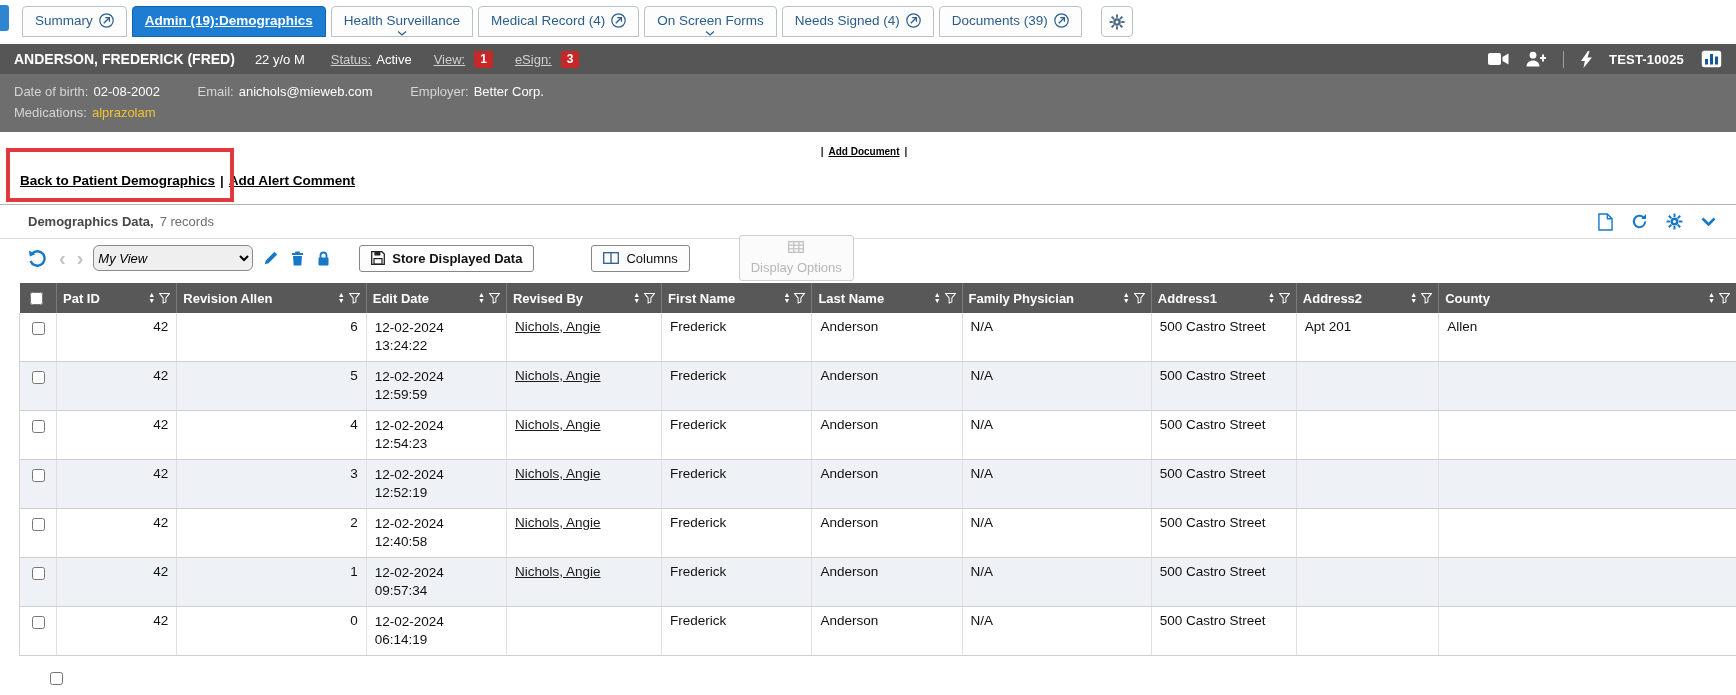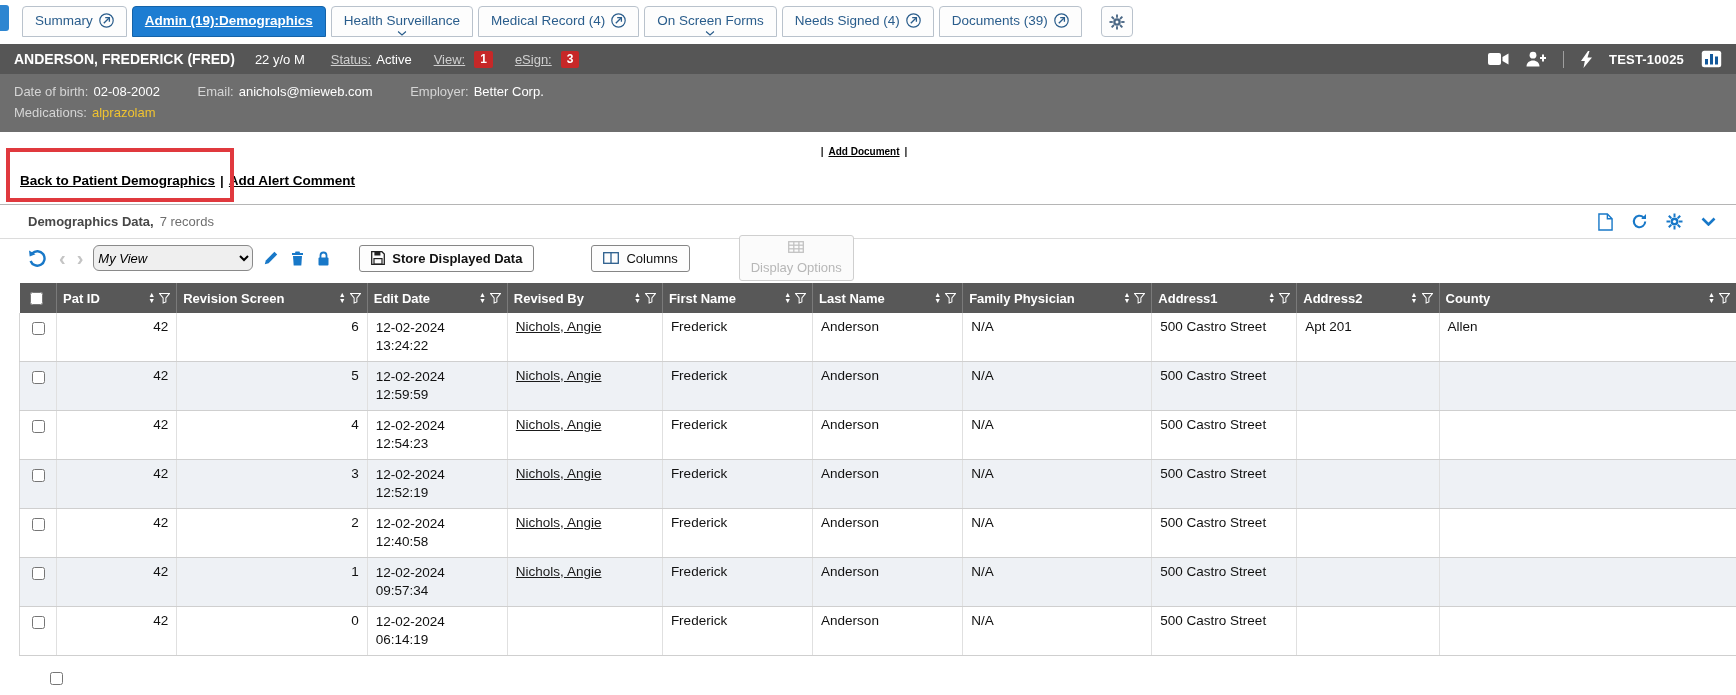--- a/index.html
+++ b/index.html
@@ -370,21 +370,21 @@
                   <span>▲</span>
                   <span>▼</span>
                 </span>
                 <svg class="funnel" width="11" height="12" viewBox="0 0 12 12">
                   <path d="M0.5 1h11L7.5 6v4.3l-3 1.2V6z" fill="none" stroke="#fff" stroke-width="1.1"></path>
                 </svg>
               </div>
             </th>
           <th>
               <div class="thc">
-                <span class="th-label">Revision Screen</span>
+                <span class="th-label">Revision Allen</span>
                 <span class="sort-stack">
                   <span>▲</span>
                   <span>▼</span>
                 </span>
                 <svg class="funnel" width="11" height="12" viewBox="0 0 12 12">
                   <path d="M0.5 1h11L7.5 6v4.3l-3 1.2V6z" fill="none" stroke="#fff" stroke-width="1.1"></path>
                 </svg>
               </div>
             </th>
           <th>

